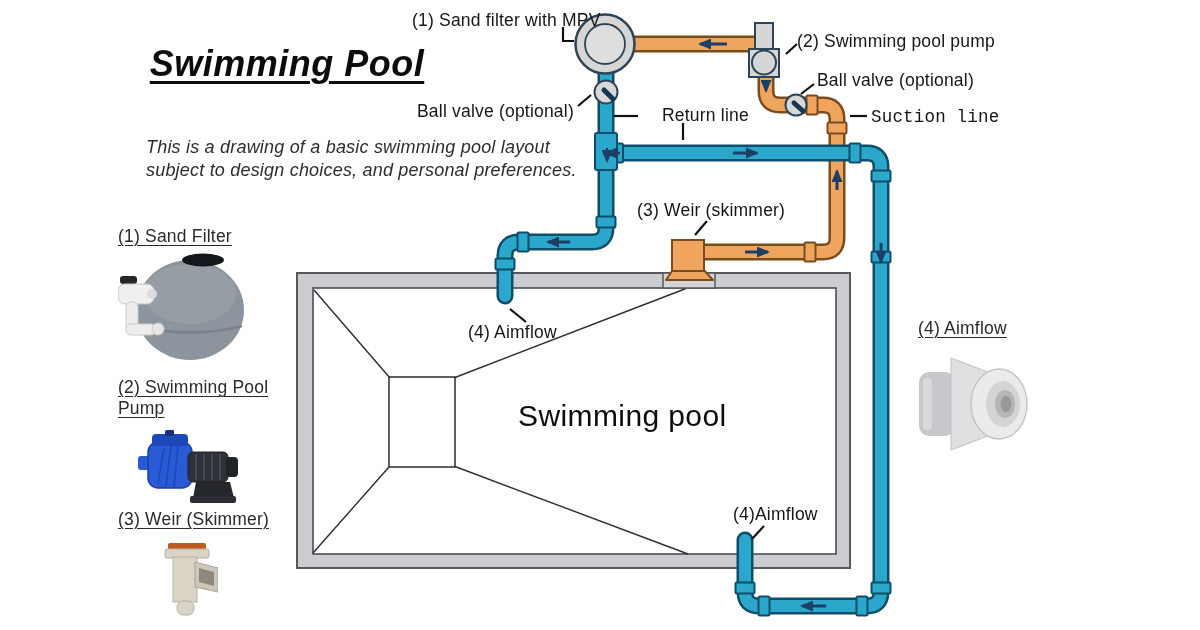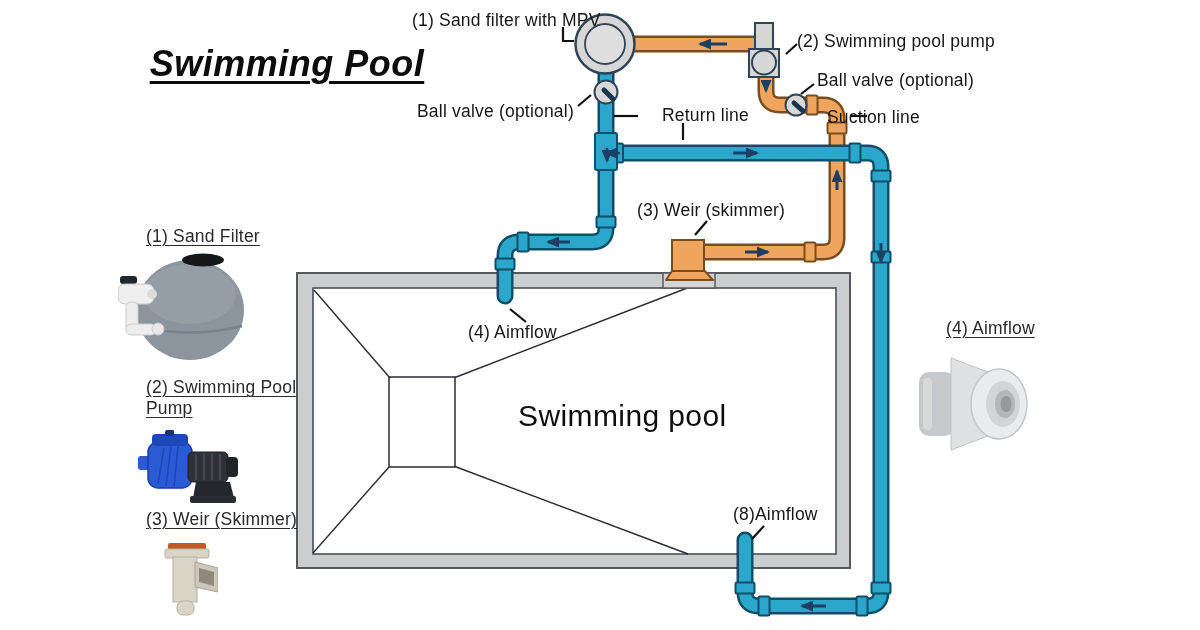--- a/index.html
+++ b/index.html
@@ -24,21 +24,20 @@
   }
   .desc{
     left:146px;top:136px;width:460px;font-size:18px;line-height:22.7px;
     font-style:italic;color:#2d2d2d;letter-spacing:.2px;
   }
   .desc span{display:block;}
   .legend-label{
     position:absolute;z-index:3;font-size:17.5px;color:#2a2a2a;
     text-decoration:underline;text-decoration-thickness:1.4px;text-underline-offset:3px;
     letter-spacing:.2px;
-    margin-left:28px;
   }
   .pool-title{
     position:absolute;z-index:2;left:518px;top:399px;font-size:30px;color:#0d0d0d;
     white-space:nowrap;letter-spacing:.4px;
   }
 </style>
 </head>
 <body>
 
 <div class="canvas">
@@ -162,31 +161,33 @@
       <path d="M 707 221 L 695 235"></path>
       <path d="M 526 322 L 510 309"></path>
       <path d="M 764 526 L 752 539"></path>
     </g>
   </svg>
 
   <div class="dlabel title">
     <span class="u">Swimming Pool</span>
   </div>
   <div class="dlabel desc">
+    <span>This is a drawing of a basic swimming pool layout</span>
+    <span>subject to design choices, and personal preferences.</span>
   </div>
 
   <div class="dlabel" style="left:412px;top:10px;">(1) Sand filter with MPV</div>
   <div class="dlabel" style="left:797px;top:31px;">(2) Swimming pool pump</div>
   <div class="dlabel" style="left:817px;top:70px;">Ball valve (optional)</div>
-  <div class="dlabel" style="left:827px;top:107px;">Suction line</div>
+  <div class="dlabel" style="left:871px;top:107px;font-family:Liberation Mono, monospace;">Suction line</div>
   <div class="dlabel" style="left:417px;top:101px;">Ball valve (optional)</div>
   <div class="dlabel" style="left:662px;top:105px;">Return line</div>
   <div class="dlabel" style="left:637px;top:200px;">(3) Weir (skimmer)</div>
   <div class="dlabel" style="left:468px;top:322px;">(4) Aimflow</div>
-  <div class="dlabel" style="left:733px;top:504px;">(8)Aimflow</div>
+  <div class="dlabel" style="left:733px;top:504px;">(4)Aimflow</div>
   <div class="pool-title">Swimming pool</div>
 
   <div class="legend-label" style="left:118px;top:226px;">(1) Sand Filter</div>
   <svg class="abs" style="left:118px;top:250px;" width="128" height="112" viewBox="0 0 128 112">
     <ellipse cx="72" cy="60" rx="54" ry="50" fill="#8C959D"></ellipse>
     <ellipse cx="72" cy="44" rx="46" ry="30" fill="#99A1A9" opacity="0.65"></ellipse>
     <path d="M 20 76 Q 72 89 124 76" stroke="#79828A" stroke-width="2.5" fill="none"></path>
     <ellipse cx="85" cy="10" rx="21" ry="6.5" fill="#15181B"></ellipse>
     <rect x="2" y="26" width="17" height="8" rx="3" fill="#23272C"></rect>
     <rect x="0" y="34" width="36" height="20" rx="7" fill="#EFEFEF" stroke="#C6C6C6"></rect>

